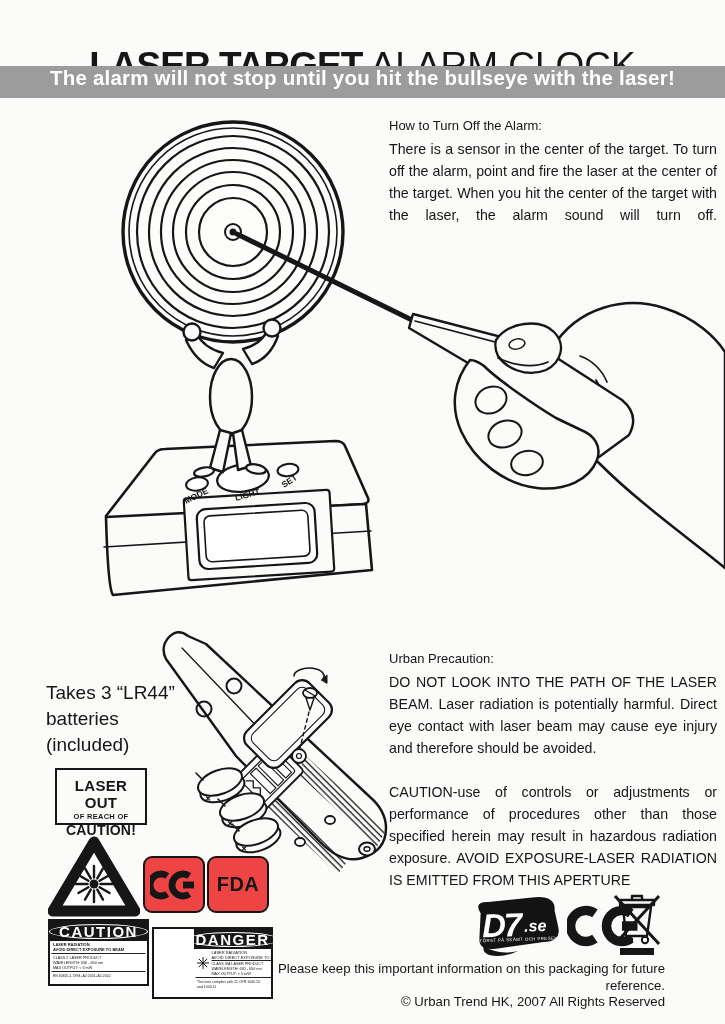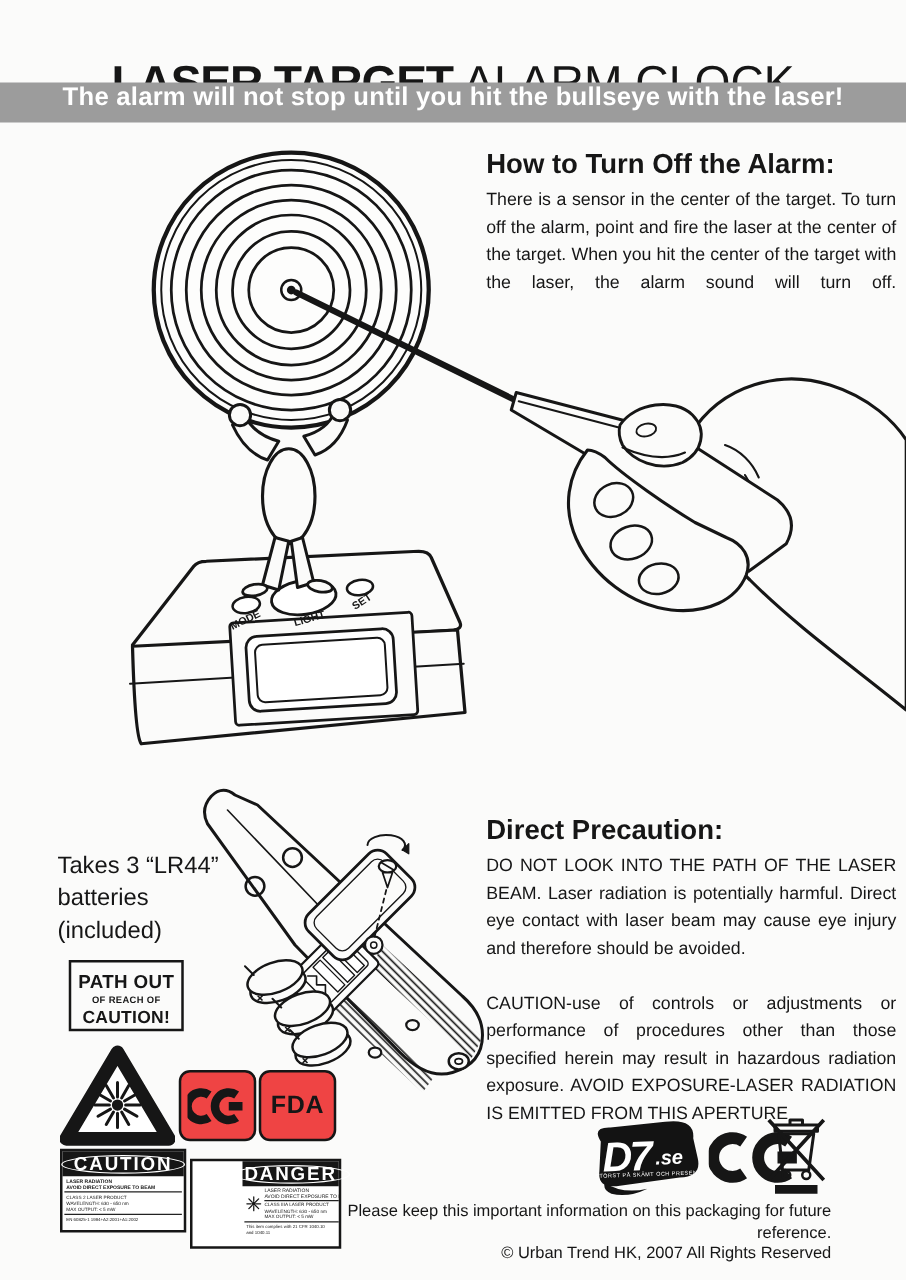--- a/index.html
+++ b/index.html
@@ -12,21 +12,21 @@
   svg{display:block;}
   
   .title{top:20px;left:0;right:0;text-align:center;font-size:37px;line-height:42px;white-space:nowrap;}
   .title .t-bold{font-weight:700;letter-spacing:-1px;}
   .title .t-light{font-weight:400;letter-spacing:0;}
   .banner{top:66px;left:0;right:0;height:32px;background:#9c9c9c;
     display:flex;justify-content:center;}
   .banner span{color:#fff;font-weight:700;font-size:20.5px;letter-spacing:0.2px;}
   
   .howto{left:389px;top:118px;width:328px;}
-  .howto h2,.safety h2{margin:0 0 5px 0;font-size:22px;font-weight:700;}
+  .howto h2,.safety h2{margin:0 0 5px 0;font-size:13px;font-weight:400;}
   .howto p{margin:0;font-size:14.2px;line-height:1.55;text-align:justify;text-align-last:justify;}
   .safety{left:389px;top:651px;width:328px;}
   .safety p{margin:0 0 22px 0;font-size:14.2px;line-height:1.55;text-align:justify;}
   .battery-note{left:46px;top:680px;width:160px;font-size:19px;line-height:1.38;}
   
   .keepout{left:55px;top:768px;width:92px;height:57px;border:2.5px solid #161616;
     background:#fbfbfa;text-align:center;box-sizing:border-box;padding-top:7px;}
   .keepout .ko1{font-size:15px;font-weight:600;letter-spacing:0.3px;}
   .keepout .ko2{font-size:7.5px;font-weight:600;letter-spacing:0.3px;margin-top:1px;}
   .keepout .ko3{font-size:14px;font-weight:700;letter-spacing:0.2px;margin-top:1px;}
@@ -195,27 +195,27 @@
           <ellipse cx="108" cy="226" rx="23" ry="12"></ellipse>
         </g>
       <path d="M48,167 l7,7 M70,193 l7,7 M84,218 l7,7" stroke-width="1.6"></path>
       <text x="58" y="194" transform="rotate(45 58 190)" font-size="11" font-weight="bold" fill="#161616" stroke="none">+</text>
       <text x="80" y="219" transform="rotate(45 80 215)" font-size="11" font-weight="bold" fill="#161616" stroke="none">+</text>
       <text x="94" y="244" transform="rotate(45 94 240)" font-size="11" font-weight="bold" fill="#161616" stroke="none">+</text>
     </g>
   </svg>
 
   <div class="abs keepout">
-    <div class="ko1">PATH OUT</div>
+    <div class="ko1">LASER OUT</div>
     <div class="ko2">OF REACH OF</div>
     <div class="ko3">CAUTION!</div>
   </div>
 
   <section class="abs safety">
-    <h2>Direct Precaution:</h2>
+    <h2>Urban Precaution:</h2>
     <p>DO NOT LOOK INTO THE PATH OF THE LASER BEAM. Laser radiation is potentially harmful. Direct eye contact with laser beam may cause eye injury and therefore should be avoided.</p>
     <p>CAUTION-use of controls or adjustments or performance of procedures other than those specified herein may result in hazardous radiation exposure. AVOID EXPOSURE-LASER RADIATION IS EMITTED FROM THIS APERTURE</p>
   </section>
 
   <svg class="abs" style="left:48px;top:835px" width="92" height="84" viewBox="0 0 92 84">
     <path d="M46,7 L87,76 L5,76 Z" fill="#fff" stroke="#161616" stroke-width="11" stroke-linejoin="round"></path>
     <g stroke="#161616" stroke-width="2.4" stroke-linecap="round">
       <path d="M52.5,49 L64,49 M51.6,52.3 L61.6,58 M49.3,54.6 L55,64.6 M46,55.5 L46,67 M42.8,54.6 L37,64.6 M40.4,52.3 L30.4,58 M39.5,49 L28,49 M40.4,45.8 L30.4,40 M42.8,43.4 L37,33.4 M46,42.5 L46,31 M49.3,43.4 L55,33.4 M51.6,45.8 L61.6,40"></path>
       <circle cx="46" cy="49" r="4.5" fill="#161616" stroke="none"></circle>
     </g>

